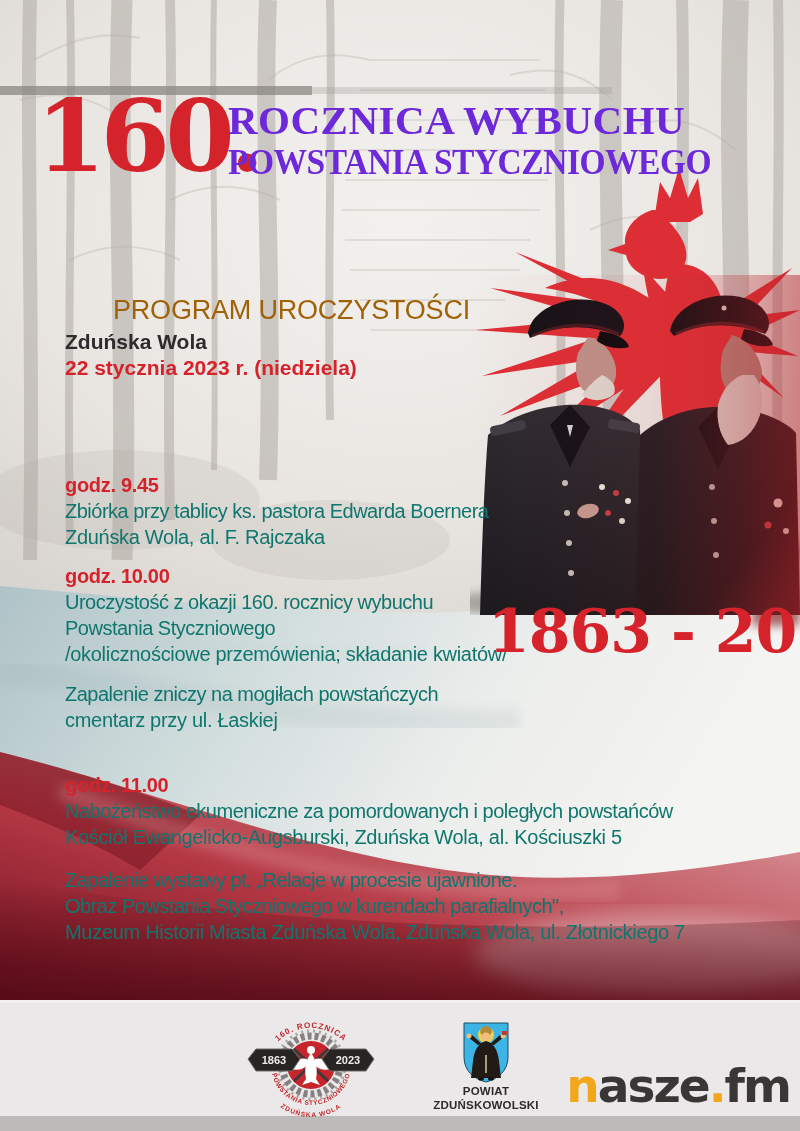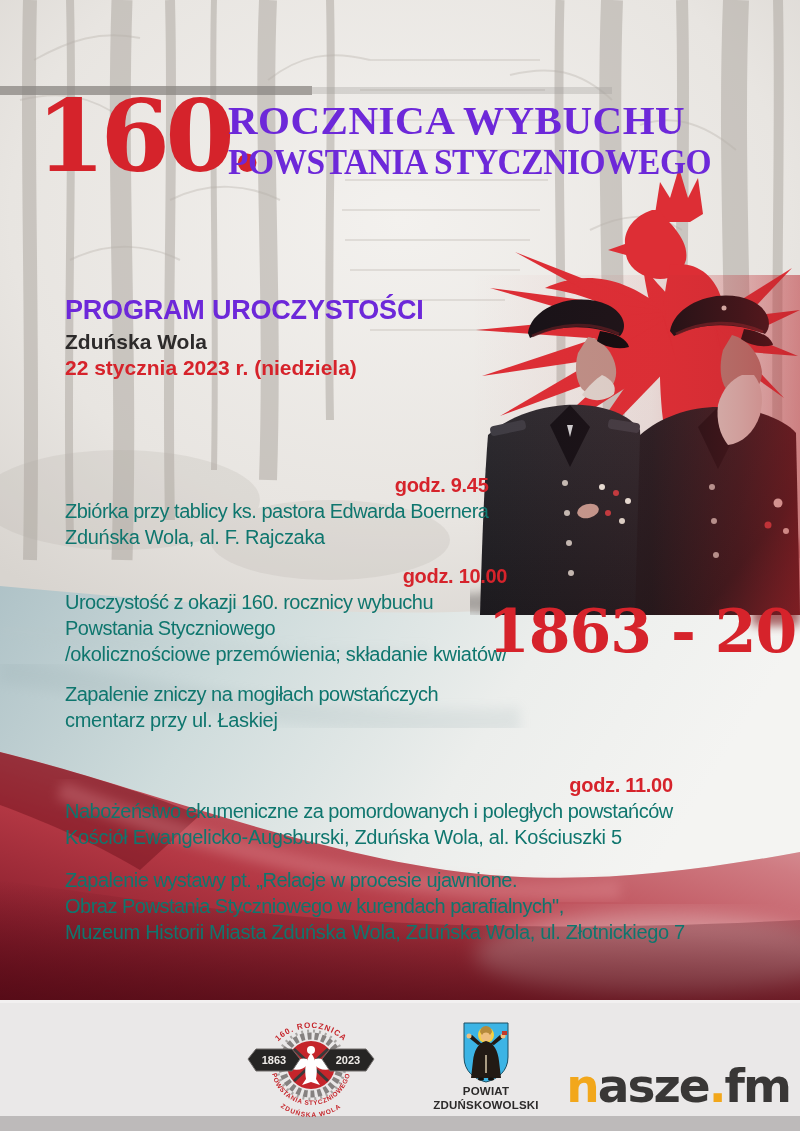--- a/index.html
+++ b/index.html
@@ -14,27 +14,27 @@
 
   
   .title-num{left:36px;top:84px;font-family:"DejaVu Serif",serif;font-weight:700;
              font-size:100px;line-height:1.05;color:#d5232b;letter-spacing:-5px;}
   .title-lines{left:228px;top:98px;color:#6d28d9;font-family:"Liberation Serif",serif;font-weight:700;}
   .title-l1{font-size:41px;line-height:1.08;white-space:nowrap;letter-spacing:.5px;}
   .title-l2{font-size:36px;line-height:1.12;white-space:nowrap;letter-spacing:-.5px;
             transform:scaleX(.93);transform-origin:left;}
 
   
-  .prog-head{left:65px;top:295px;font-size:27px;font-weight:700;color:#6d28d9;letter-spacing:-.2px;}
+  .prog-head{left:65px;top:295px;font-size:27px;font-weight:400;color:#a16207;letter-spacing:-.2px;padding-left:48px;}
   .prog-city{left:65px;top:330px;font-size:21px;font-weight:700;color:#2d2b2b;}
   .prog-date{left:65px;top:356px;font-size:21px;font-weight:700;color:#d6232b;}
 
   
   .sched{left:65px;line-height:26px;font-size:20px;letter-spacing:-.3px;white-space:nowrap;}
-  .sched .time{color:#d6232b;font-weight:700;text-align:right;}
+  .sched .time{color:#d6232b;font-weight:700;}
   .sched .b{font-weight:400;color:#0f766e;letter-spacing:-.5px;}
   .sched .r{font-weight:400;color:#0f766e;}
   .s1{top:472px;} .s2{top:563px;} .s3{top:681px;} .s4{top:772px;} .s5{top:867px;}
 
   
   .years{left:488px;top:596px;width:304px;text-align:center;font-family:"DejaVu Serif",serif;
          font-weight:700;font-size:60px;color:#d6232b;letter-spacing:-1px;white-space:nowrap;}
 
   
   .footer{left:0;top:1000px;width:800px;height:131px;background:#eae8e8;border-top:3px solid #f2f0f0;}

